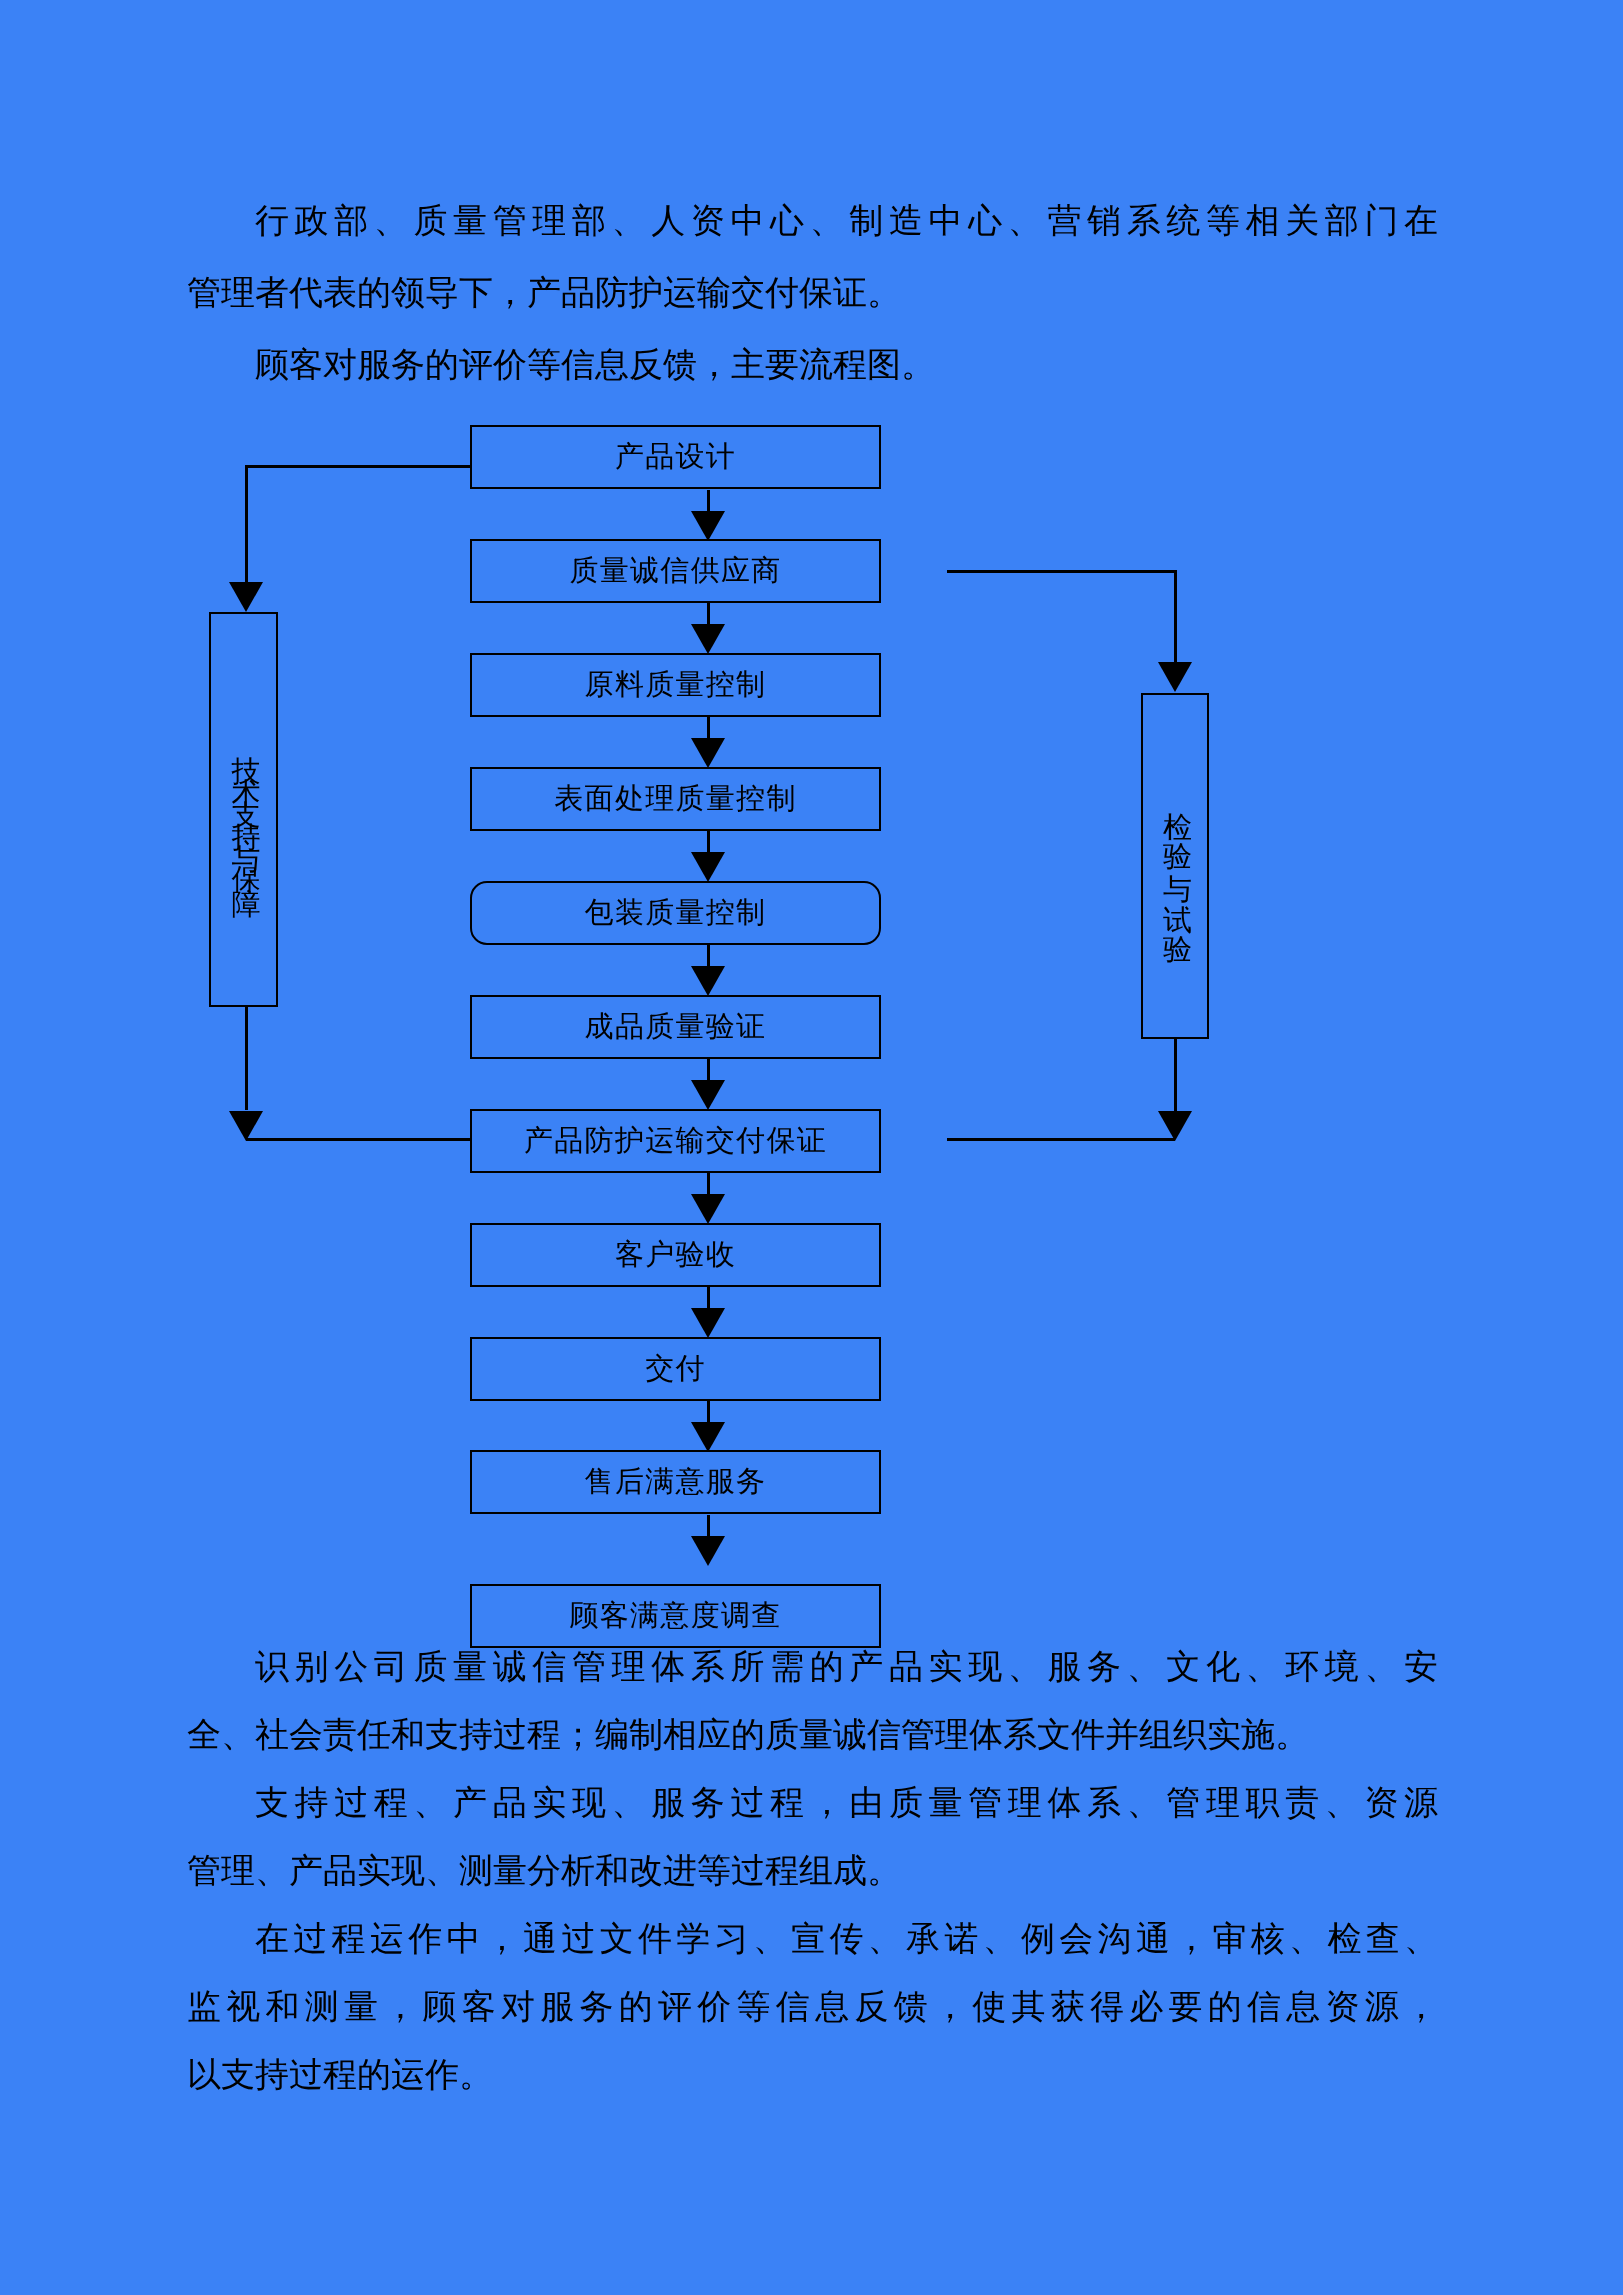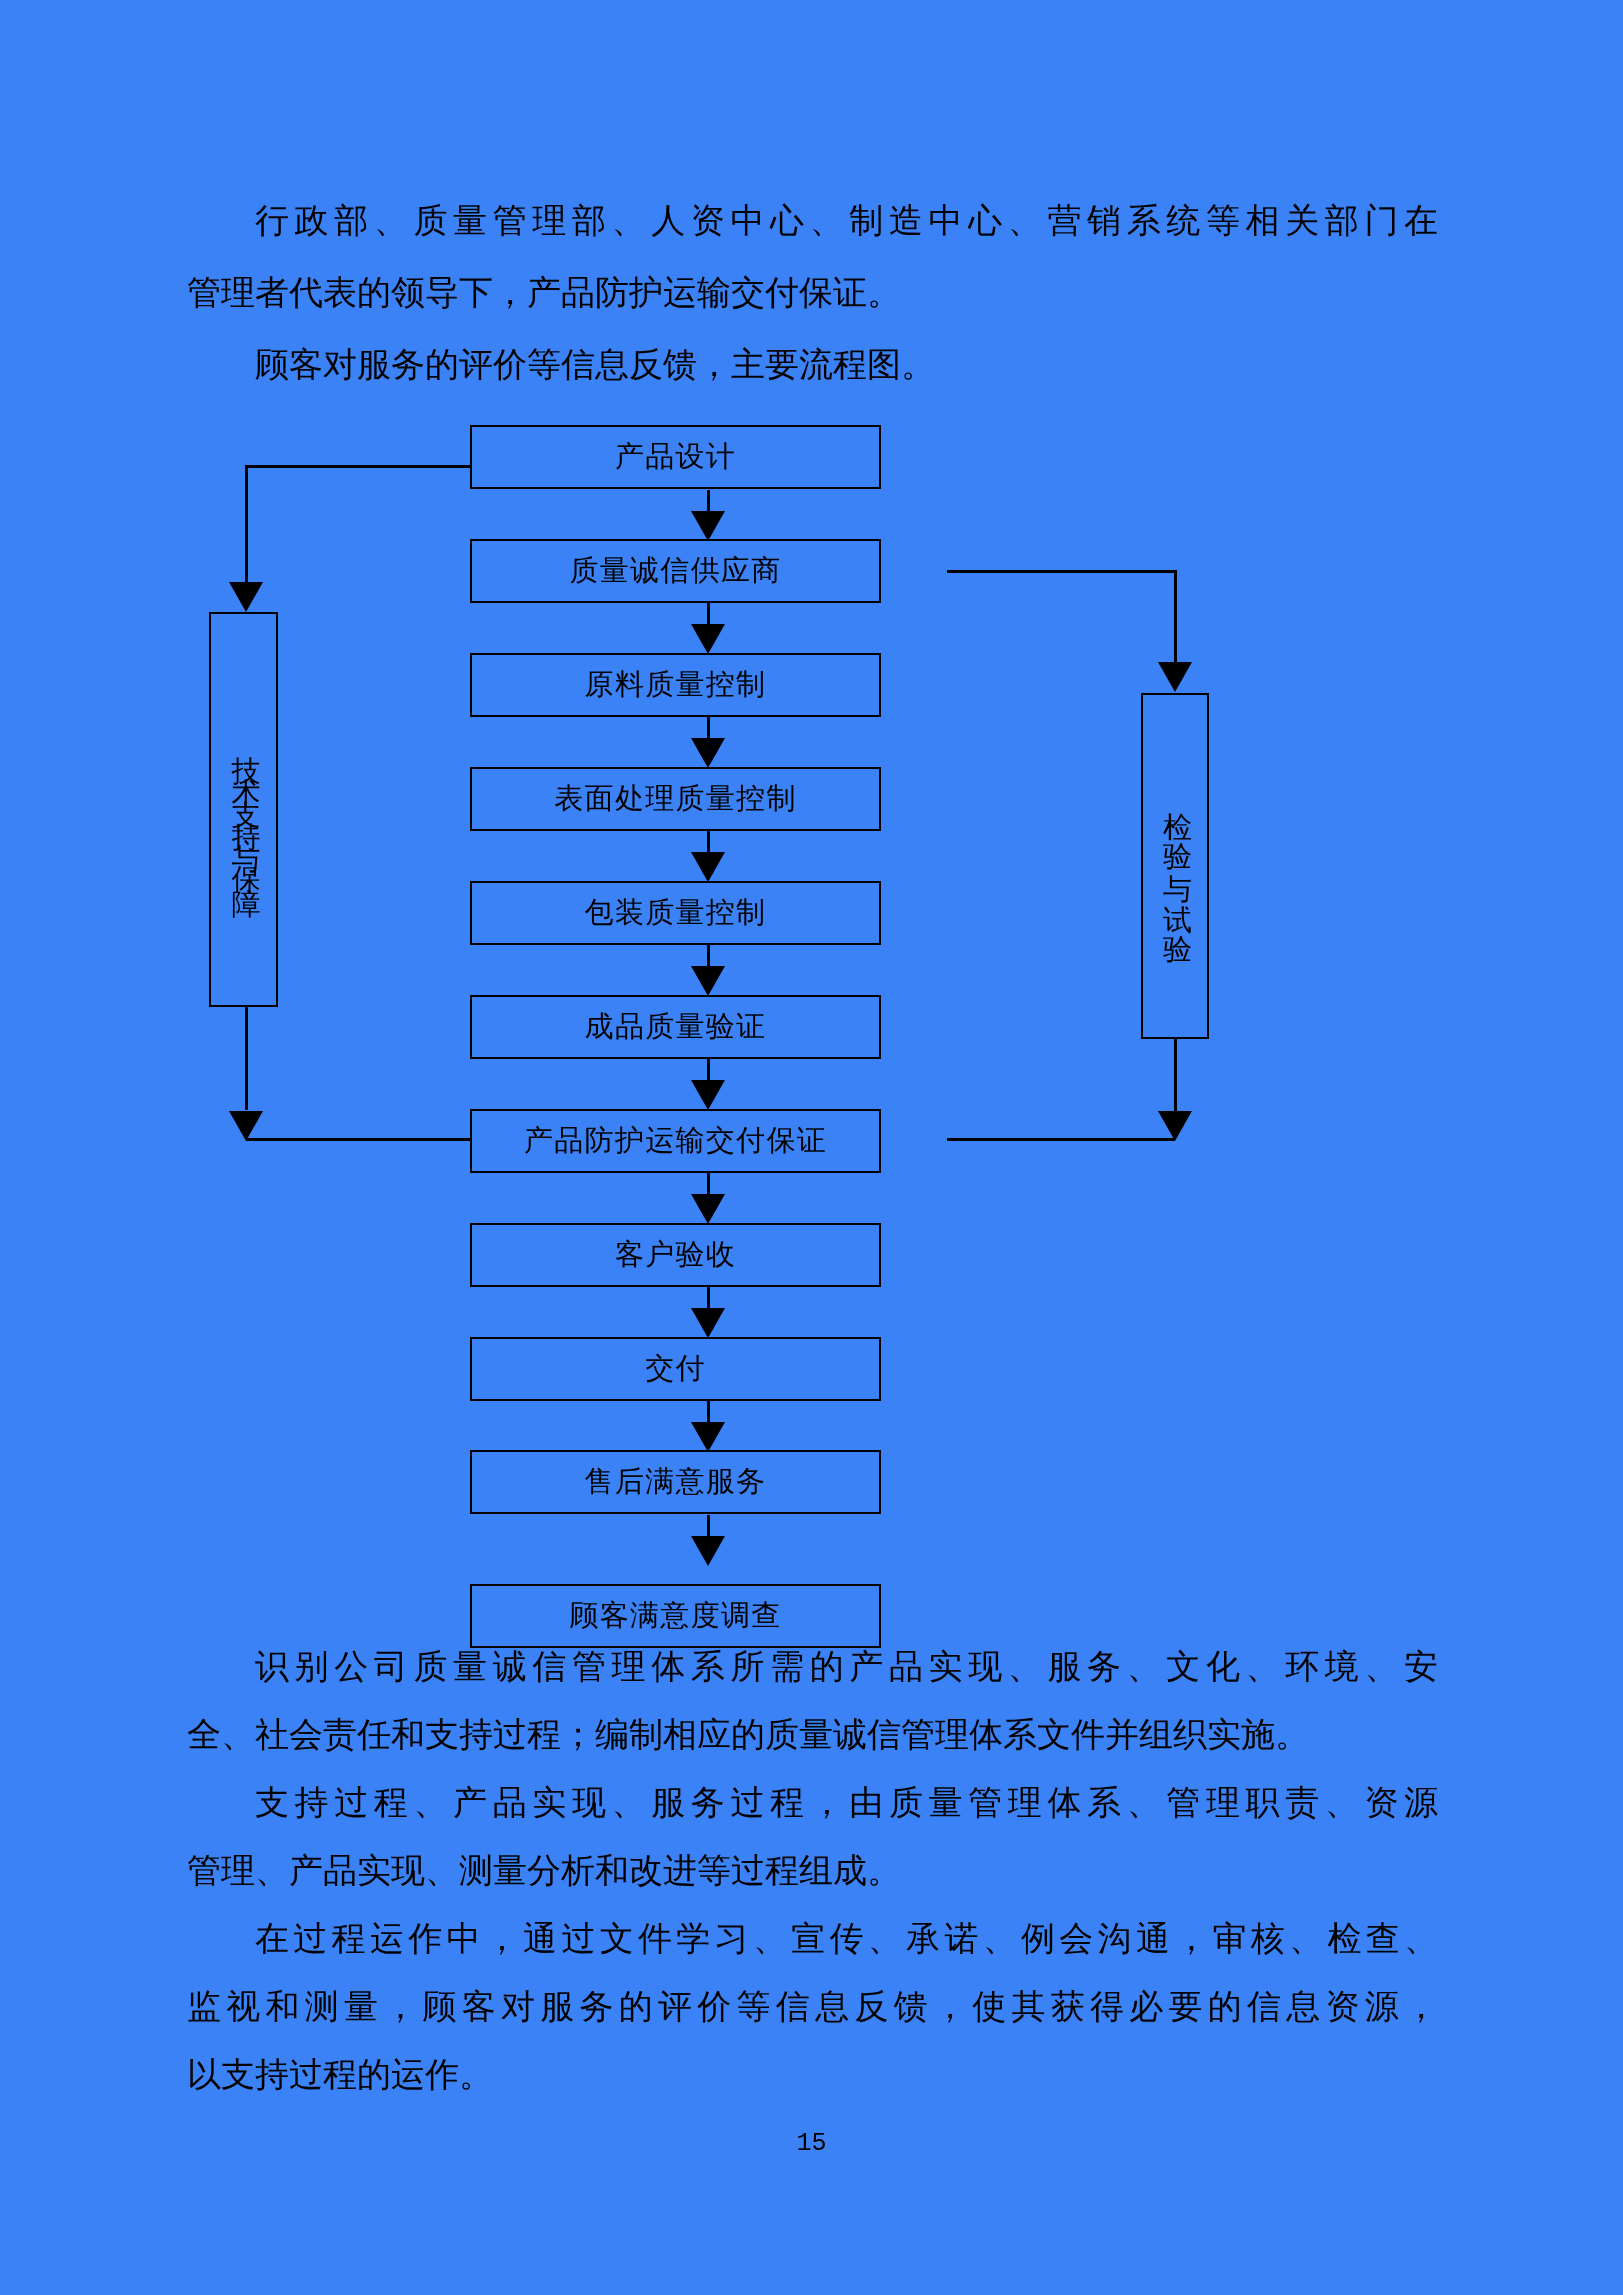--- a/index.html
+++ b/index.html
@@ -88,21 +88,21 @@
     </div>
   <div class="fbox" style="top:539px;">
       <span>质量诚信供应商</span>
     </div>
   <div class="fbox" style="top:653px;">
       <span>原料质量控制</span>
     </div>
   <div class="fbox" style="top:767px;">
       <span>表面处理质量控制</span>
     </div>
-  <div class="fbox" style="top:881px;">
+  <div class="fbox" style="top:881px;border-radius:17px;">
       <span>包装质量控制</span>
     </div>
   <div class="fbox" style="top:995px;">
       <span>成品质量验证</span>
     </div>
   <div class="fbox" style="top:1109px;">
       <span>产品防护运输交付保证</span>
     </div>
   <div class="fbox" style="top:1223px;">
       <span>客户验收</span>
@@ -161,16 +161,15 @@
   <div class="textblock" style="top:1635px;">
     <div class="bline indent just">识别公司质量诚信管理体系所需的产品实现、服务、文化、环境、安</div>
     <div class="bline">全、社会责任和支持过程；编制相应的质量诚信管理体系文件并组织实施。</div>
     <div class="bline indent just">支持过程、产品实现、服务过程，由质量管理体系、管理职责、资源</div>
     <div class="bline">管理、产品实现、测量分析和改进等过程组成。</div>
     <div class="bline indent just">在过程运作中，通过文件学习、宣传、承诺、例会沟通，审核、检查、</div>
     <div class="bline just">监视和测量，顾客对服务的评价等信息反馈，使其获得必要的信息资源，</div>
     <div class="bline">以支持过程的运作。</div>
   </div>
 
-  <div class="pagenum">15</div>
 
 </div>
 
 
 </body></html>

